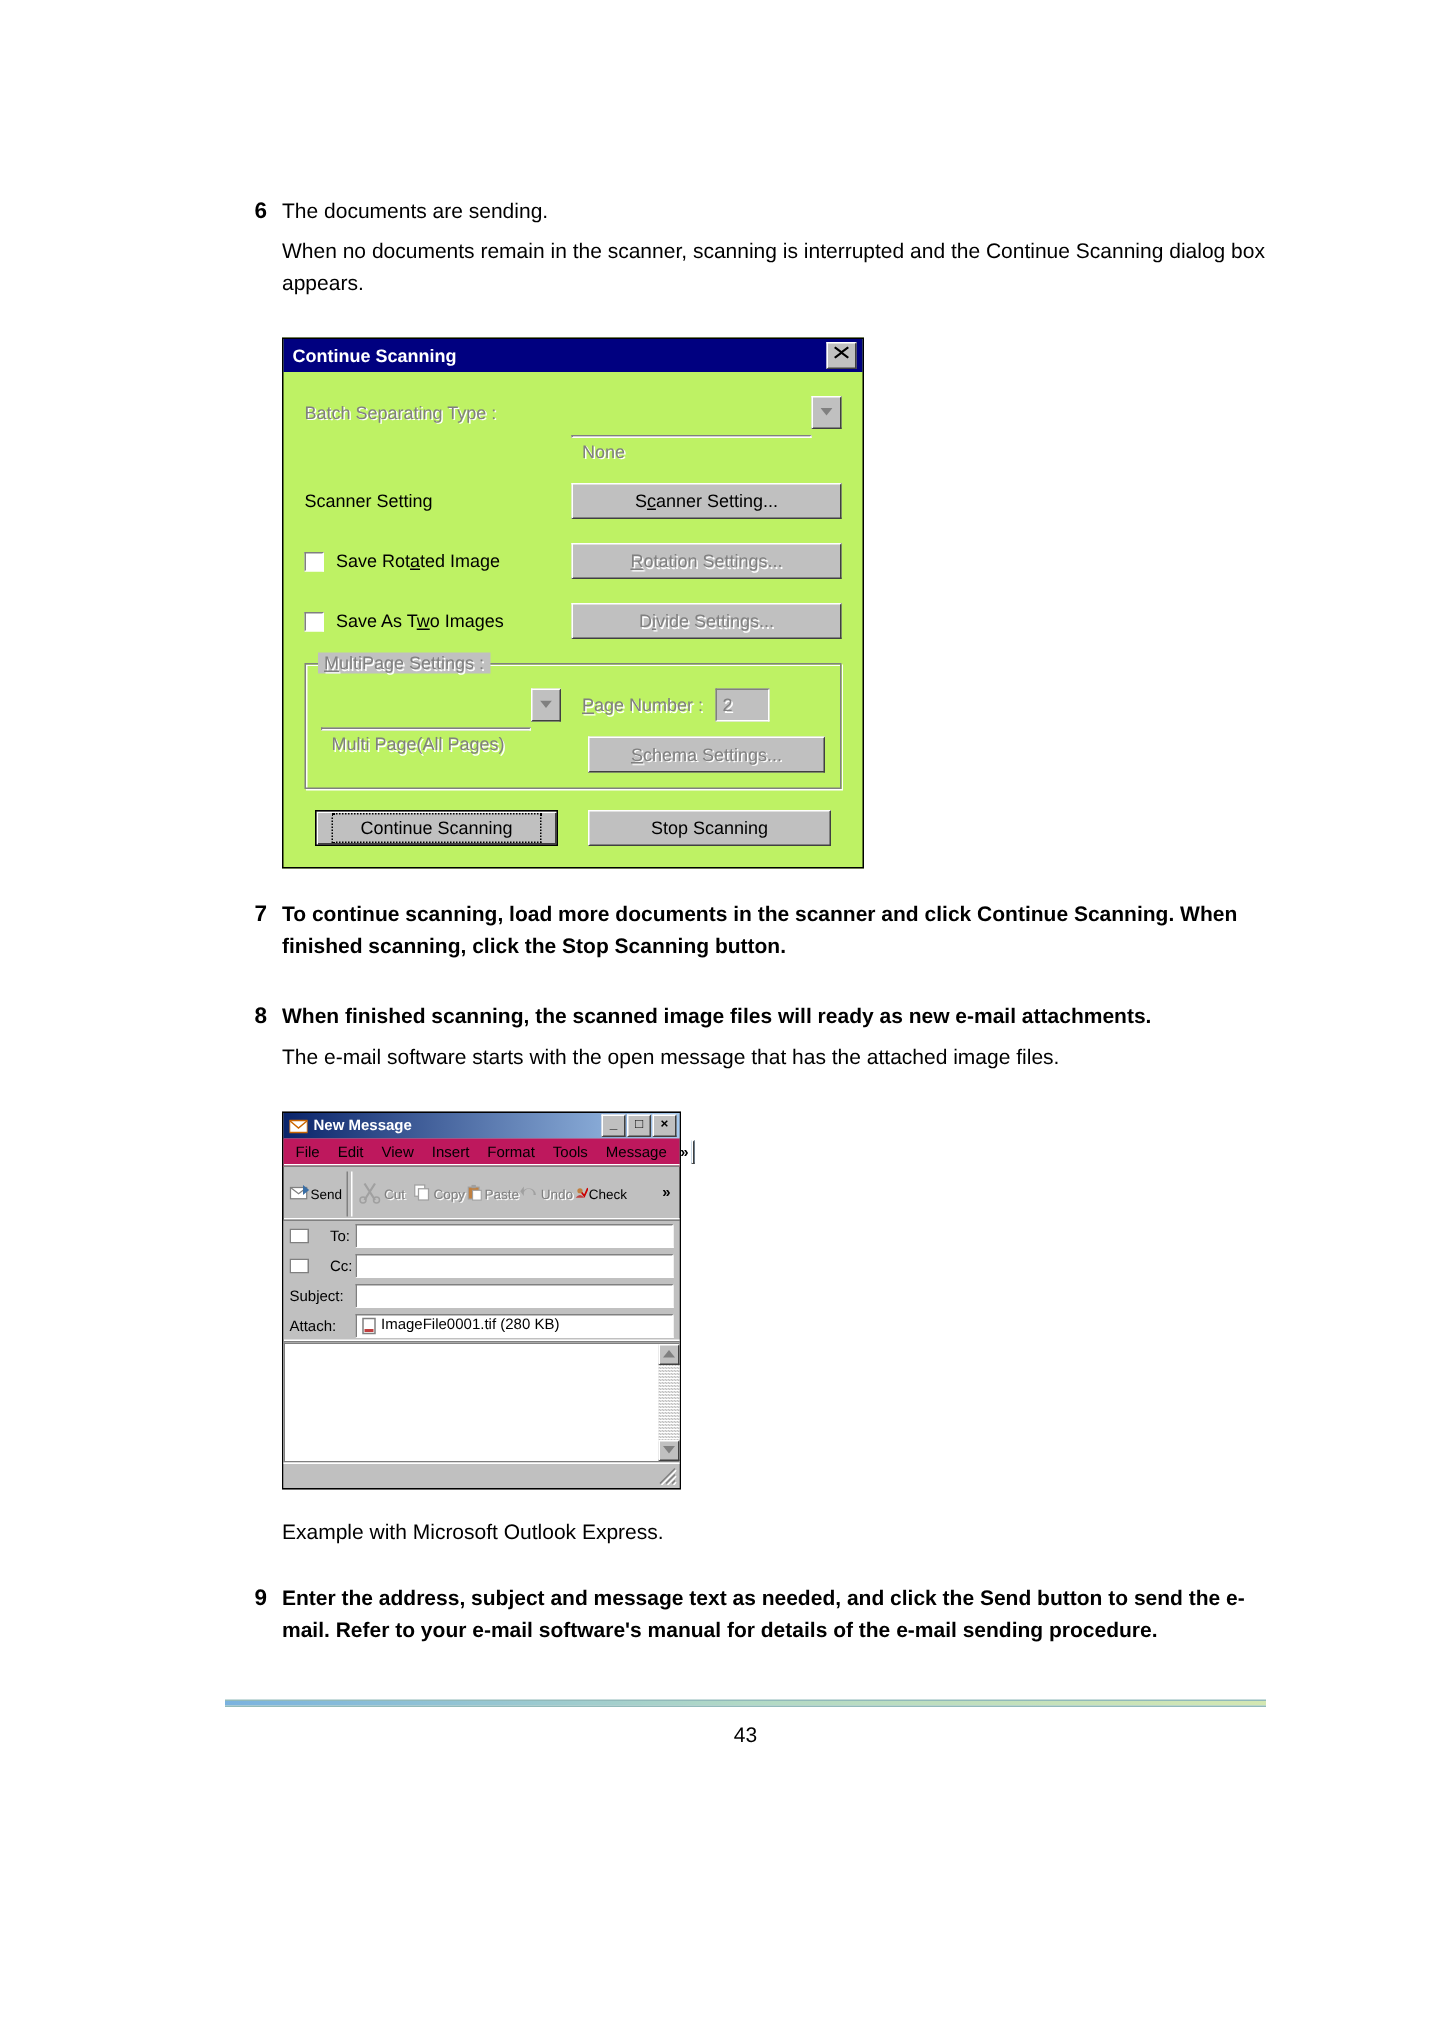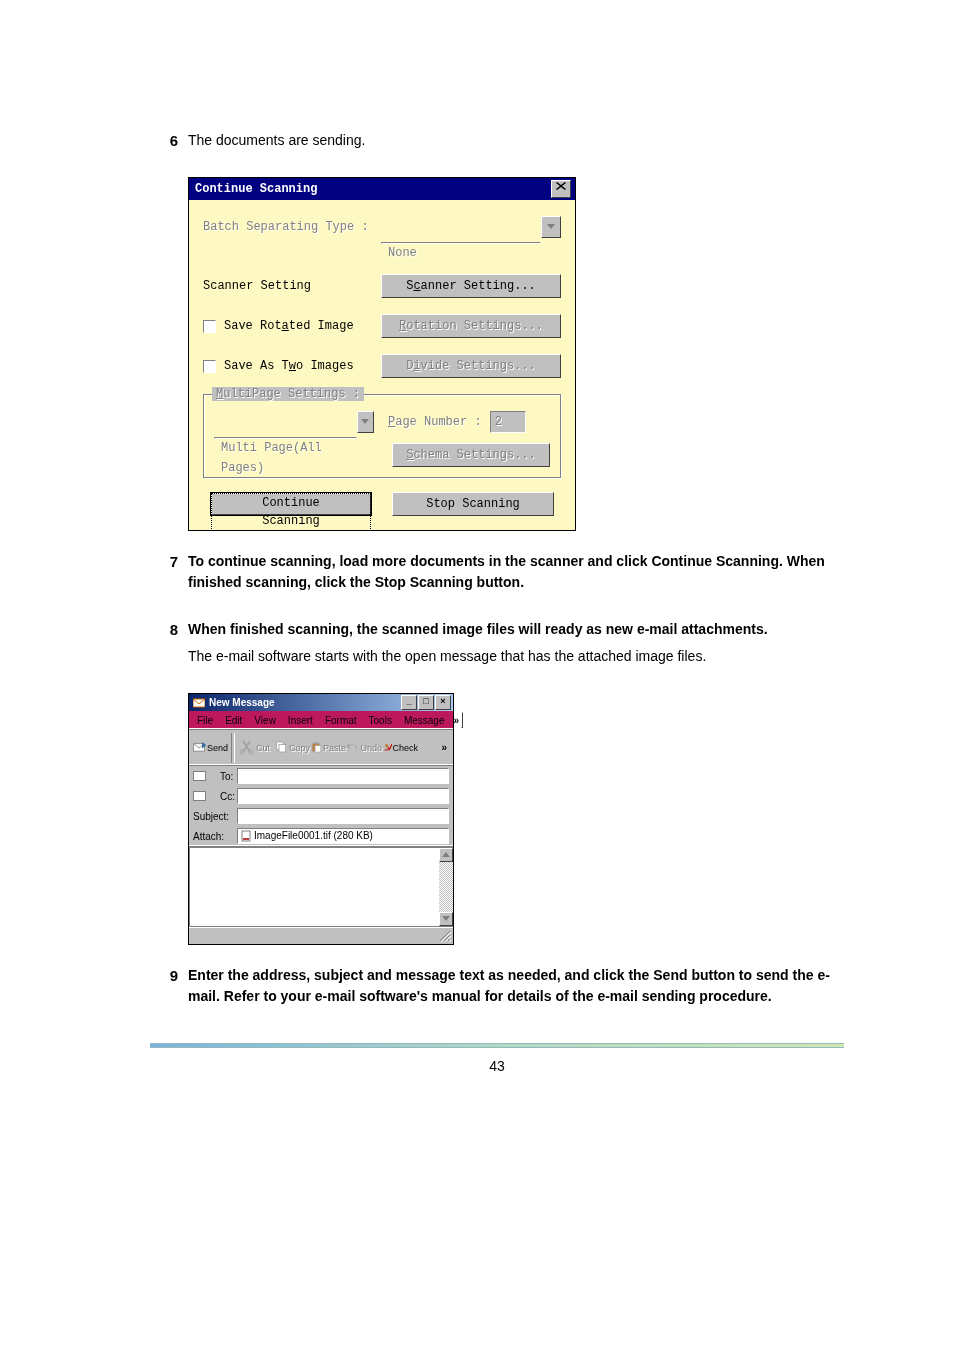--- a/index.html
+++ b/index.html
@@ -42,23 +42,23 @@
     margin-bottom: 6px;
   }
   .indent-img {
     margin: 10px 0 20px 38px;
   }
 
   
   .dlg {
     width: 386px;
     border: 1px solid #000;
-    font-family: Liberation Mono, monospace;
+    font-family: Liberation Sans, sans-serif;
     font-size: 12px;
-    background: #fef9c3;
+    background: #bef264;
   }
   .dlg-title {
     background: #000080;
     color: #fff;
     font-weight: bold;
     display: flex;
     align-items: center;
     height: 22px;
     padding: 0 4px 0 6px;
   }
@@ -344,20 +344,21 @@
 </style>
 </head>
 <body>
 
 <div class="page">
 
   <div class="step">
     <div class="step-num">6</div>
     <div class="step-body">
       <div class="step-text">The documents are sending.</div>
+      <div class="step-text">When no documents remain in the scanner, scanning is interrupted and the Continue Scanning dialog box appears.</div>
     </div>
   </div>
 
   <div class="indent-img">
     <div class="dlg">
       <div class="dlg-title">
         <span class="dlg-title-text">Continue Scanning</span>
         <div class="dlg-xbtn">
           <svg width="12" height="10" viewBox="0 0 12 10">
               <path d="M2 1 L6 4 L10 1 L11 2 L7 5 L11 8 L10 9 L6 6 L2 9 L1 8 L5 5 L1 2 Z" fill="#000"></path>
@@ -584,20 +585,23 @@
       </div>
       <div class="oe-status">
         <svg class="grip" viewBox="0 0 12 12">
           <path d="M11 1 L1 11 M11 5 L5 11 M11 9 L9 11" stroke="#808080" stroke-width="1"></path>
           <path d="M12 2 L2 12 M12 6 L6 12 M12 10 L10 12" stroke="#fff" stroke-width="1"></path>
         </svg>
       </div>
     </div>
   </div>
 
+  <div style="margin-left:38px; margin-bottom:26px;">
+    <div style="font-size:14px;">Example with Microsoft Outlook Express.</div>
+  </div>
 
   <div class="step">
     <div class="step-num">9</div>
     <div class="step-body">
       <div class="step-title">Enter the address, subject and message text as needed, and click the Send button to send the e-mail. Refer to your e-mail software's manual for details of the e-mail sending procedure.</div>
     </div>
   </div>
 
   <div class="footer-rule"></div>
   <div class="page-number">43</div>

